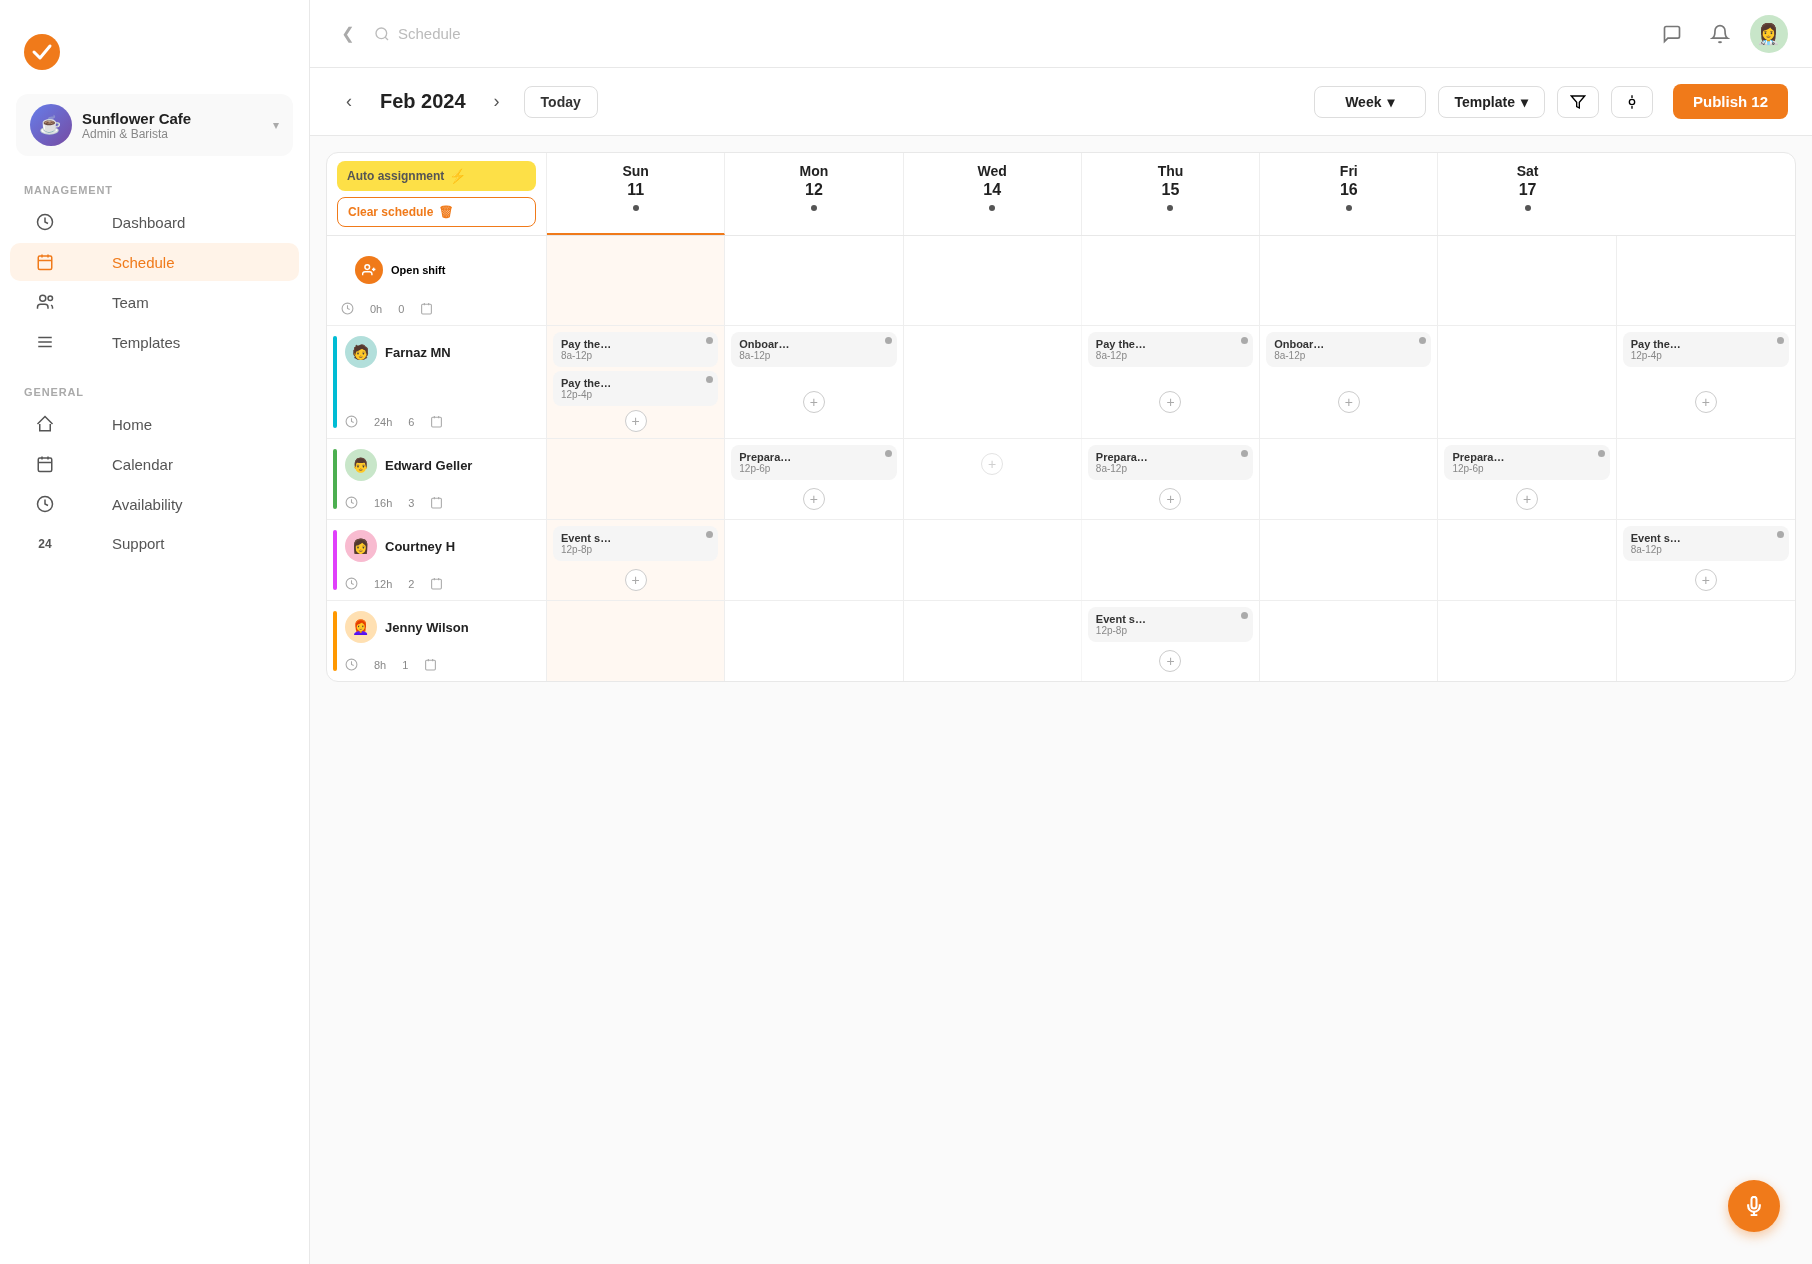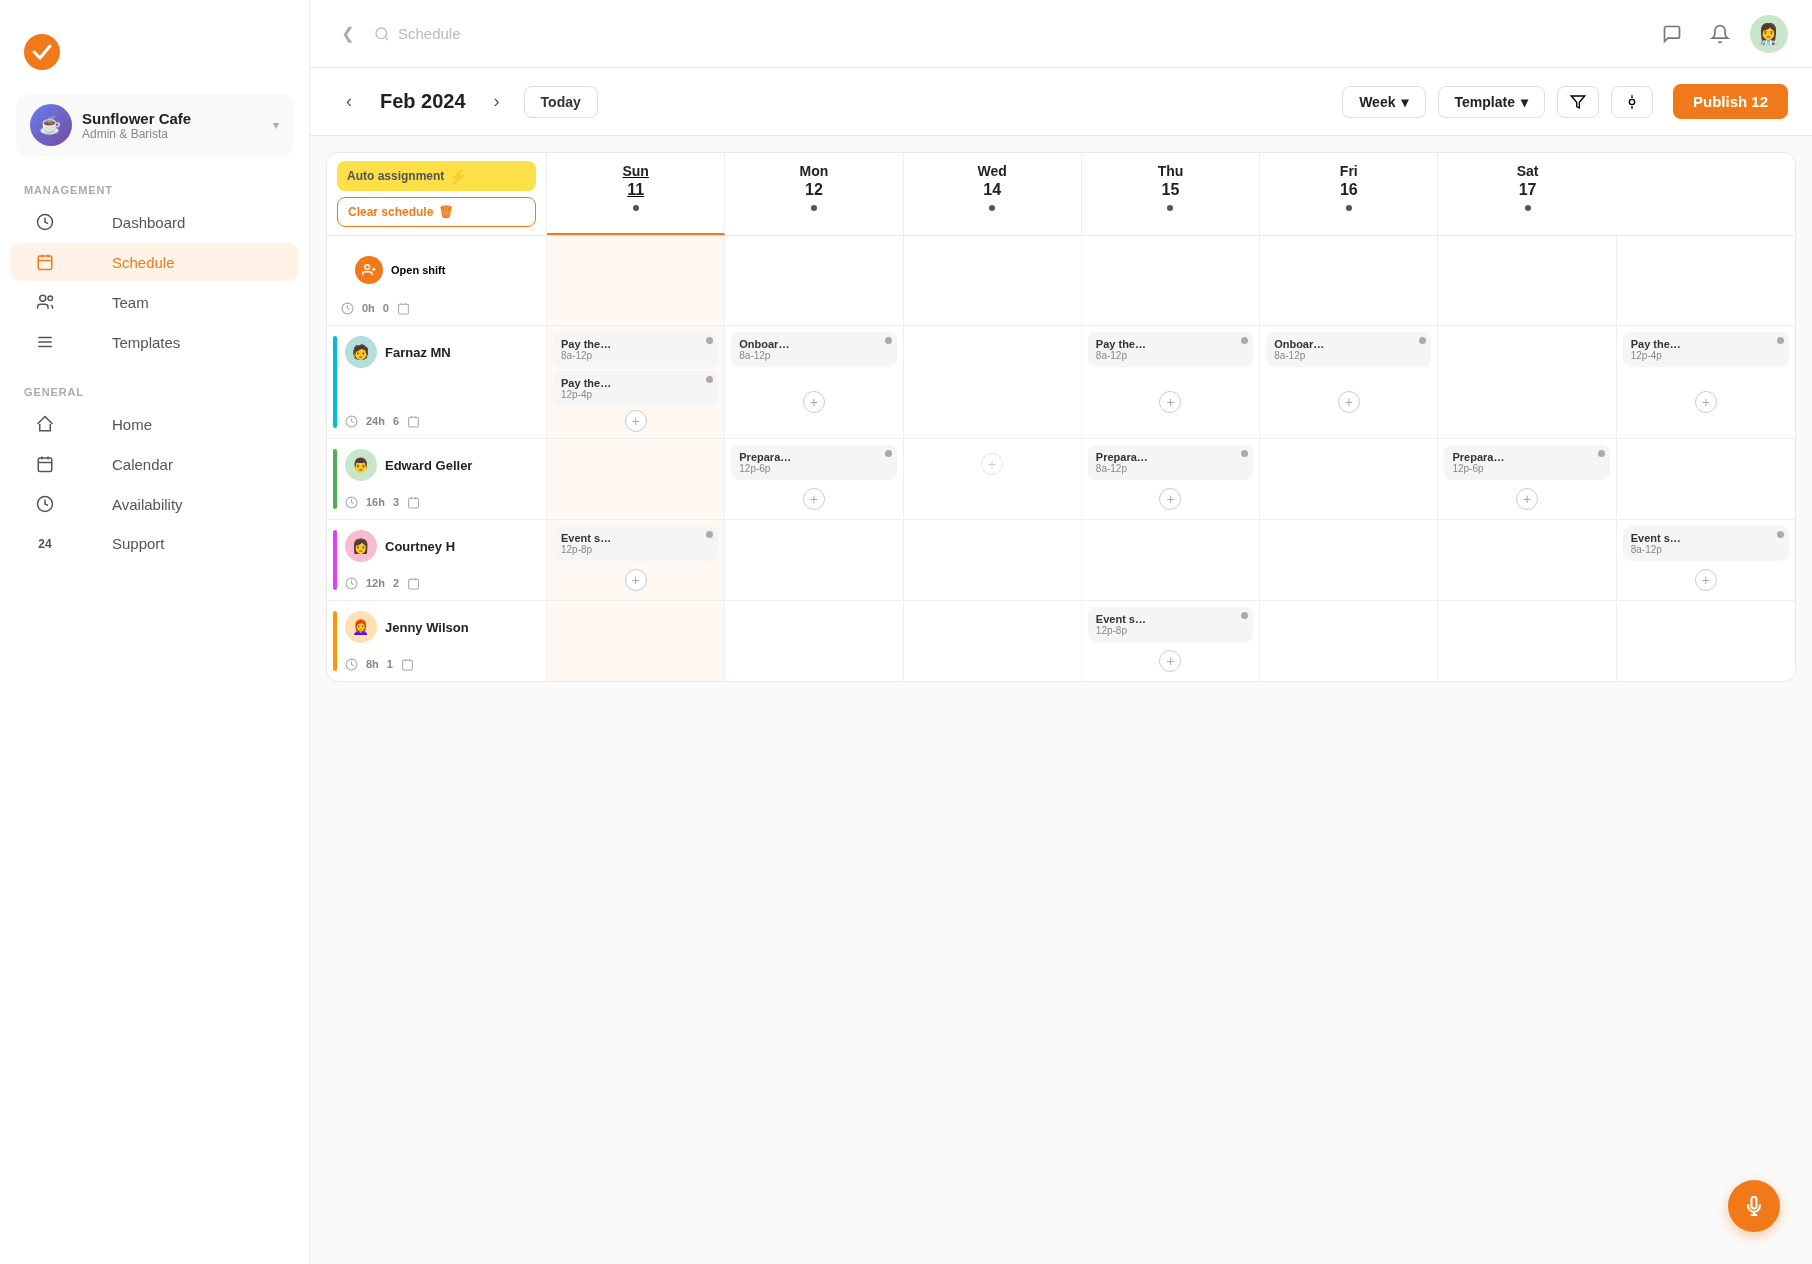--- a/index.html
+++ b/index.html
@@ -142,21 +142,21 @@
       margin: 0 4px;
     }
     .today-btn {
       background: none; border: 1.5px solid #ddd;
       border-radius: 8px; padding: 7px 16px;
       font-size: 14px; font-weight: 600; cursor: pointer;
       color: #333;
     }
     .view-btn {
       background: #fff; border: 1.5px solid #ddd;
-      border-radius: 8px; padding: 7px 16px;
+      border-radius: 8px; padding: 7px 30px;
       font-size: 14px; font-weight: 600; cursor: pointer;
       color: #222;
       display: flex; align-items: center; gap: 6px;
     }
     .template-btn {
       background: #fff; border: 1.5px solid #ddd;
       border-radius: 8px; padding: 7px 16px;
       font-size: 14px; font-weight: 600; cursor: pointer;
       color: #222;
       display: flex; align-items: center; gap: 6px;
@@ -220,21 +220,21 @@
     }
     .clear-schedule-btn {
       background: #fff; border: 1.5px solid #f07a1a;
       border-radius: 8px; padding: 7px 10px;
       font-size: 12px; font-weight: 600; cursor: pointer;
       color: #f07a1a;
       display: flex; align-items: center; gap: 5px;
     }
 
     
-    .sun-highlight { border-bottom: 2px solid #f07a1a !important; text-decoration: underline; }
+    .sun-highlight { border-bottom: 2px solid #f07a1a !important; }
     .sun-cell-bg { background: #fff8f2; }
 
     
     .grid-row {
       display: grid;
       grid-template-columns: 220px repeat(7, 1fr);
       border-bottom: 1px solid #eee;
     }
     .grid-row:last-child { border-bottom: none; }
 
@@ -247,22 +247,22 @@
       display: flex; align-items: center; gap: 8px;
     }
     .employee-avatar {
       width: 32px; height: 32px; border-radius: 50%;
       background: #e0e0e0; flex-shrink: 0;
       display: flex; align-items: center; justify-content: center;
       font-size: 14px; overflow: hidden;
     }
     .employee-name { font-size: 13px; font-weight: 600; color: #222; }
     .row-stats {
-      display: flex; align-items: flex-start; gap: 8px;
-      font-size: 11px; color: #888; margin-top: 8px; font-weight: bold;
+      display: flex; align-items: center; gap: 16px;
+      font-size: 11px; color: #888; margin-top: 8px;
     }
 
     .grid-cell {
       padding: 6px;
       border-right: 1px solid #eee;
       min-height: 80px;
       display: flex; flex-direction: column; gap: 4px;
       position: relative;
     }
     .grid-cell:last-child { border-right: none; }

